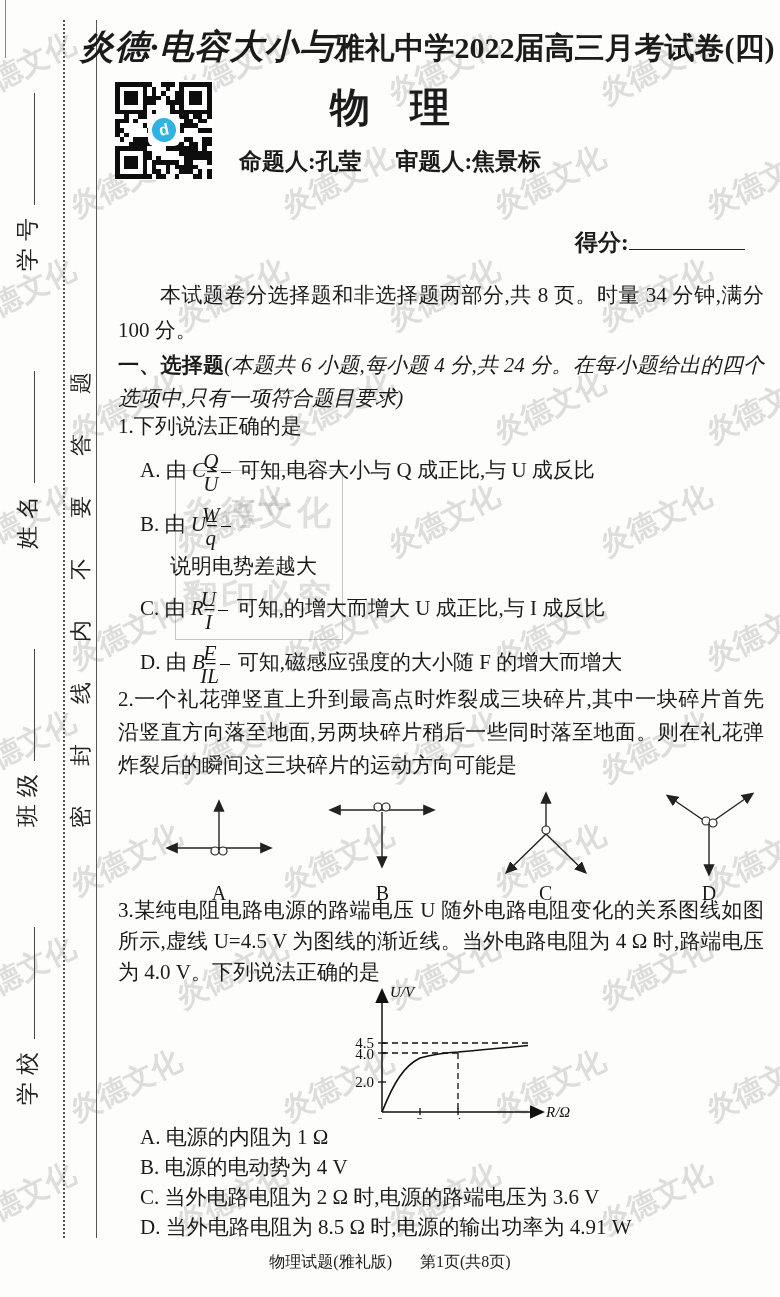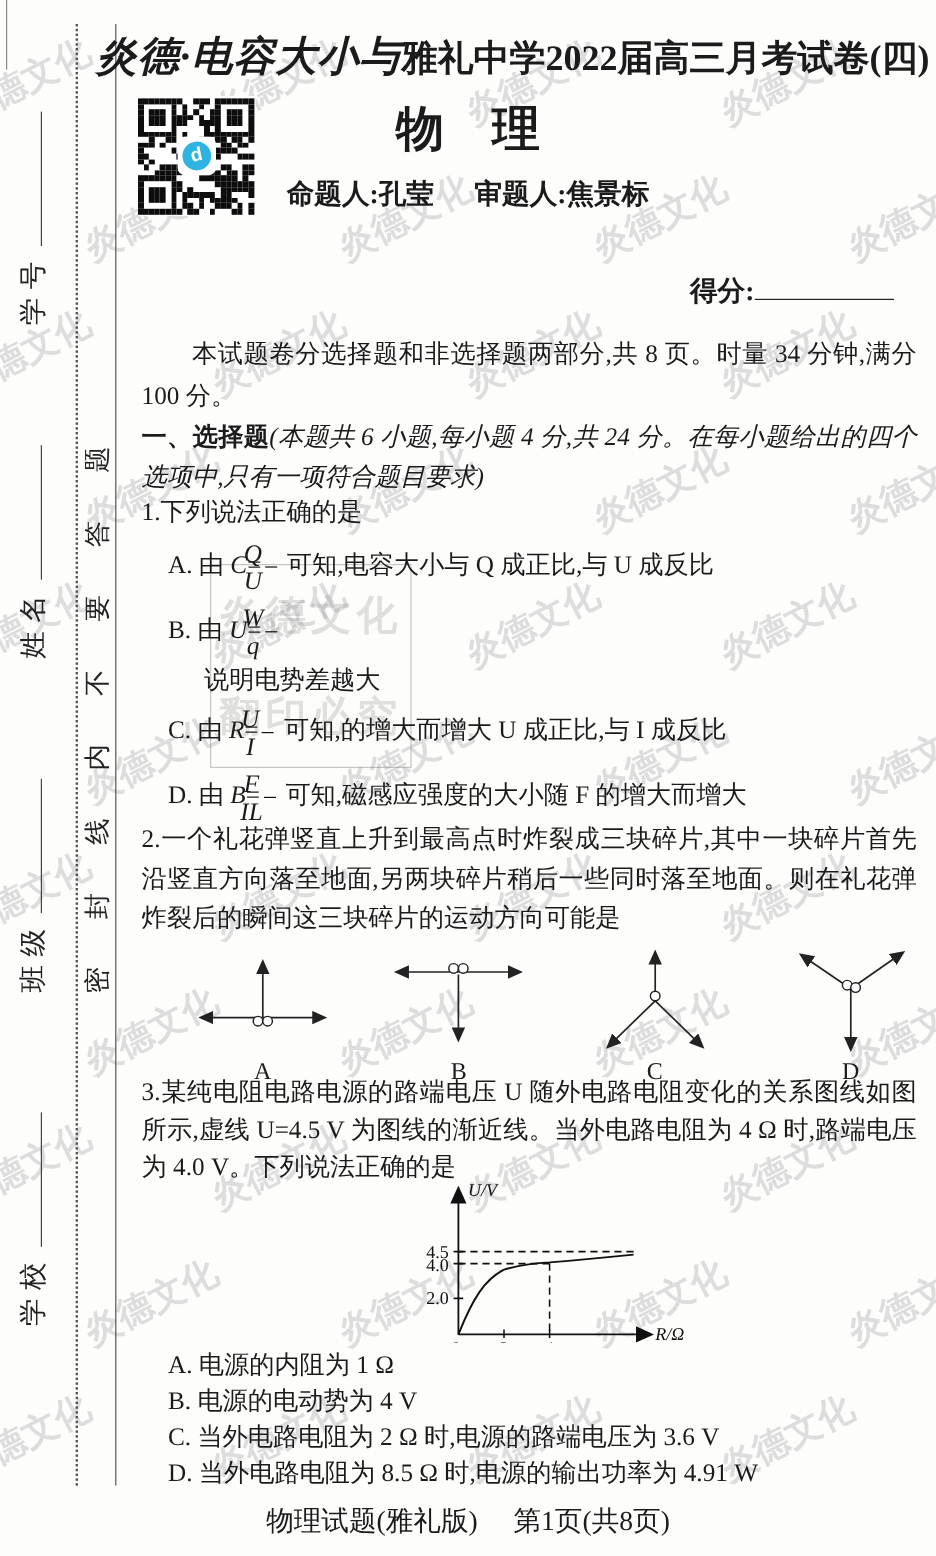--- a/index.html
+++ b/index.html
@@ -52,21 +52,21 @@
   .frac .fden{display:block;padding:0 5px;}
   
   .diagrams{display:flex;justify-content:space-between;width:612px;margin:6px 0 0 40px;}
   .diag{display:flex;flex-direction:column;align-items:center;}
   .diag-label{font-size:20px;margin-top:2px;}
   
   .graph{position:absolute;left:330px;top:981px;z-index:2;}
   .gtext{font-size:15px;font-family:"Liberation Serif",serif;fill:#111;}
   .gitalic{font-style:italic;}
   
-  .footer{top:1252px;left:0;width:780px;text-align:center;font-size:23px;z-index:2;}
+  .footer{top:1252px;left:0;width:780px;text-align:center;font-size:16px;z-index:2;}
   .footer span{margin:0 12px;}
   
   .qr-wrap{position:absolute;left:115px;top:80px;width:98px;height:100px;background:#fff;z-index:2;}
   .qr-cell{position:absolute;background:#0d0d0d;}
   .qr-badge{position:absolute;left:33px;top:34px;width:32px;height:32px;background:#fff;
       border-radius:6px;display:flex;align-items:center;justify-content:center;}
   .qr-dot{width:24px;height:24px;border-radius:50%;background:#2fb3e3;color:#fff;
       font-family:"Liberation Sans",sans-serif;font-weight:bold;font-size:16px;
       display:flex;align-items:center;justify-content:center;transform:rotate(-12deg);}
 </style>

